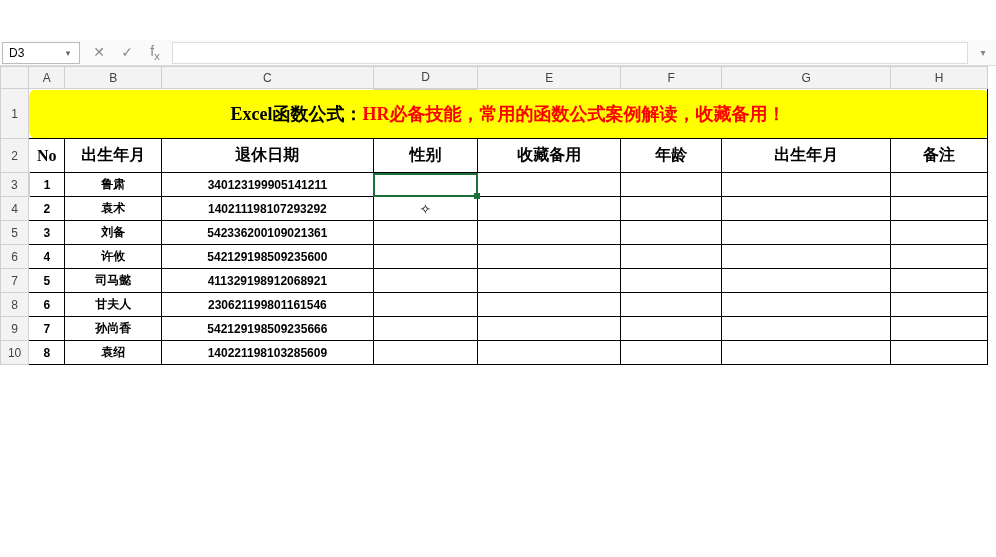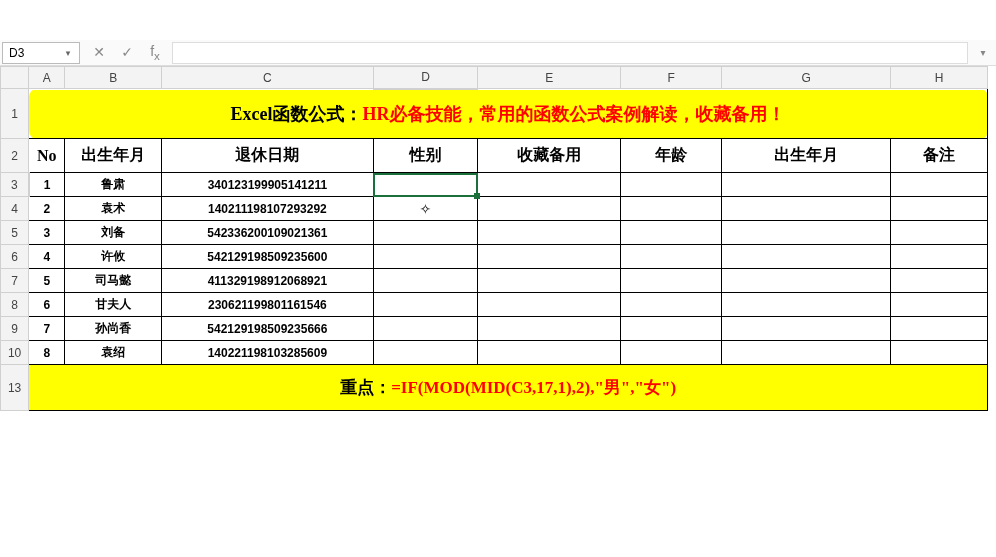--- a/index.html
+++ b/index.html
@@ -329,21 +329,15 @@
       <td class="datacell">8</td>
       <td class="datacell">袁绍</td>
       <td class="datacell">140221198103285609</td>
       <td class="datacell"></td>
       <td class="datacell"></td>
       <td class="datacell"></td>
       <td class="datacell"></td>
       <td class="datacell"></td>
     </tr>
 
-    <tr>
-      <td class="rowhdr">13</td>
-      <td class="datacell footer" colspan="8">
-        <span>重点：</span><span class="red">=IF(MOD(MID(C3,17,1),2),"男","女")</span>
-      </td>
-    </tr>
   </tbody>
 </table>
 </div>
 
 </body></html>

